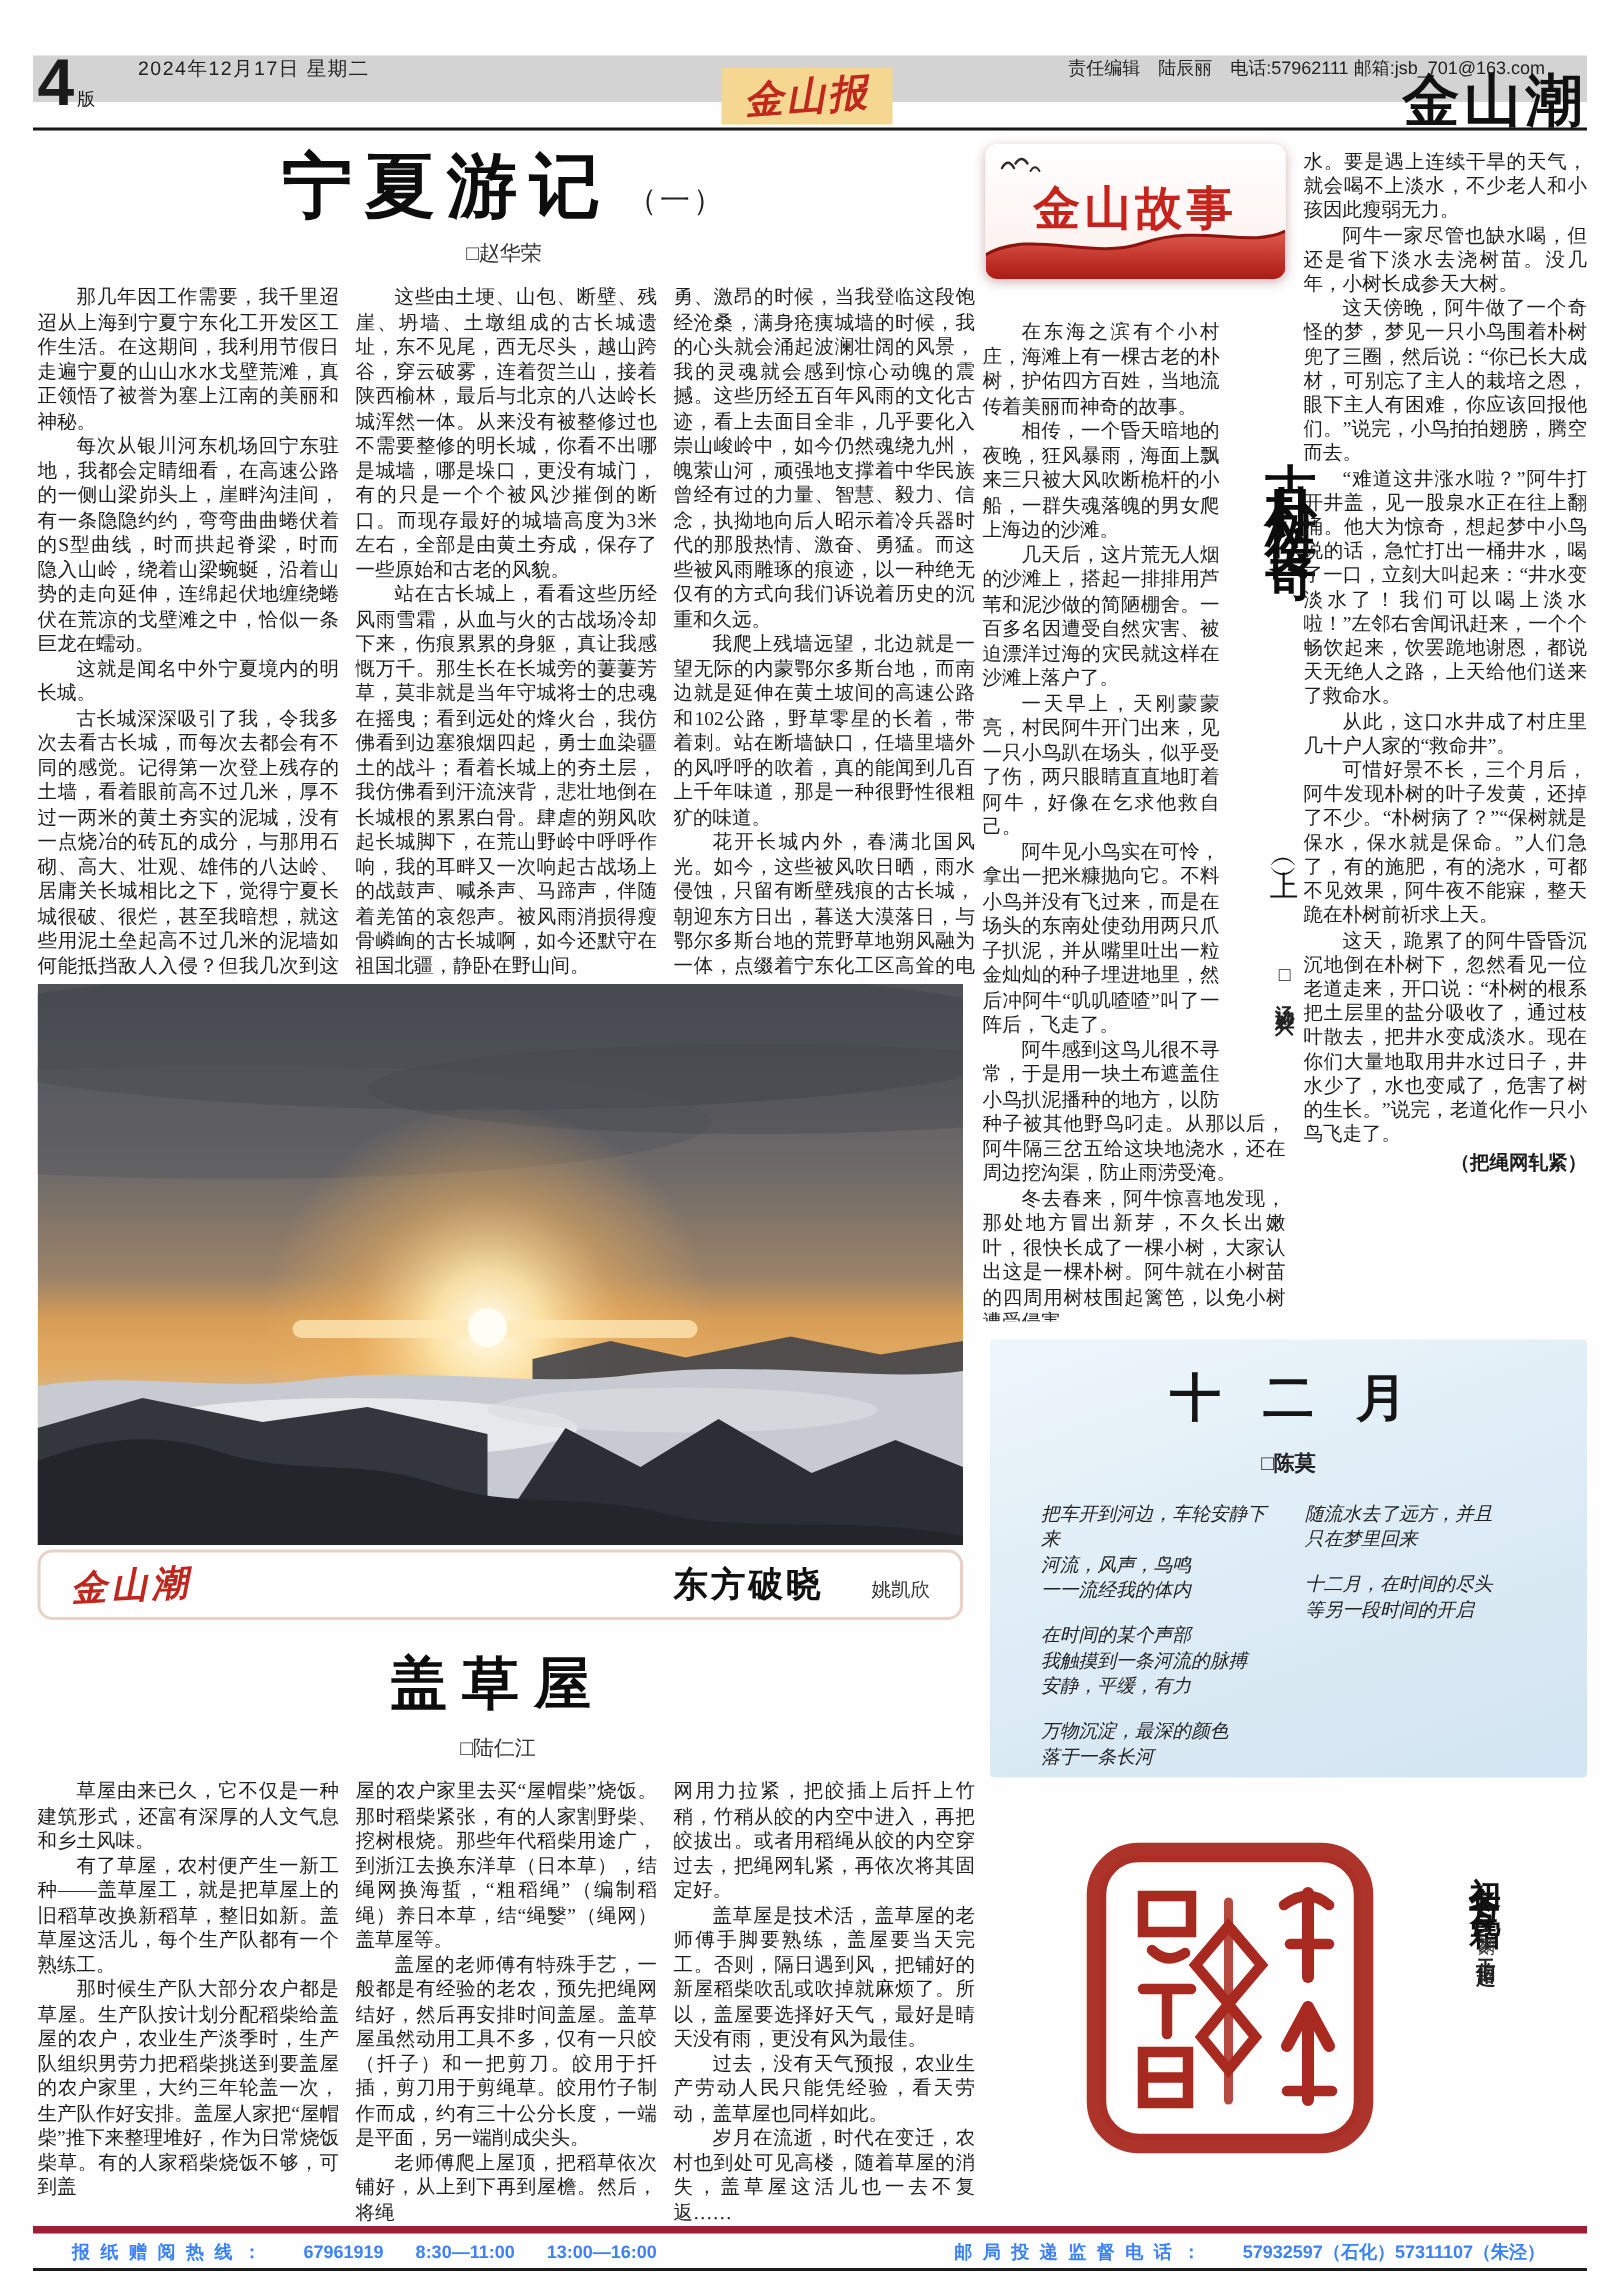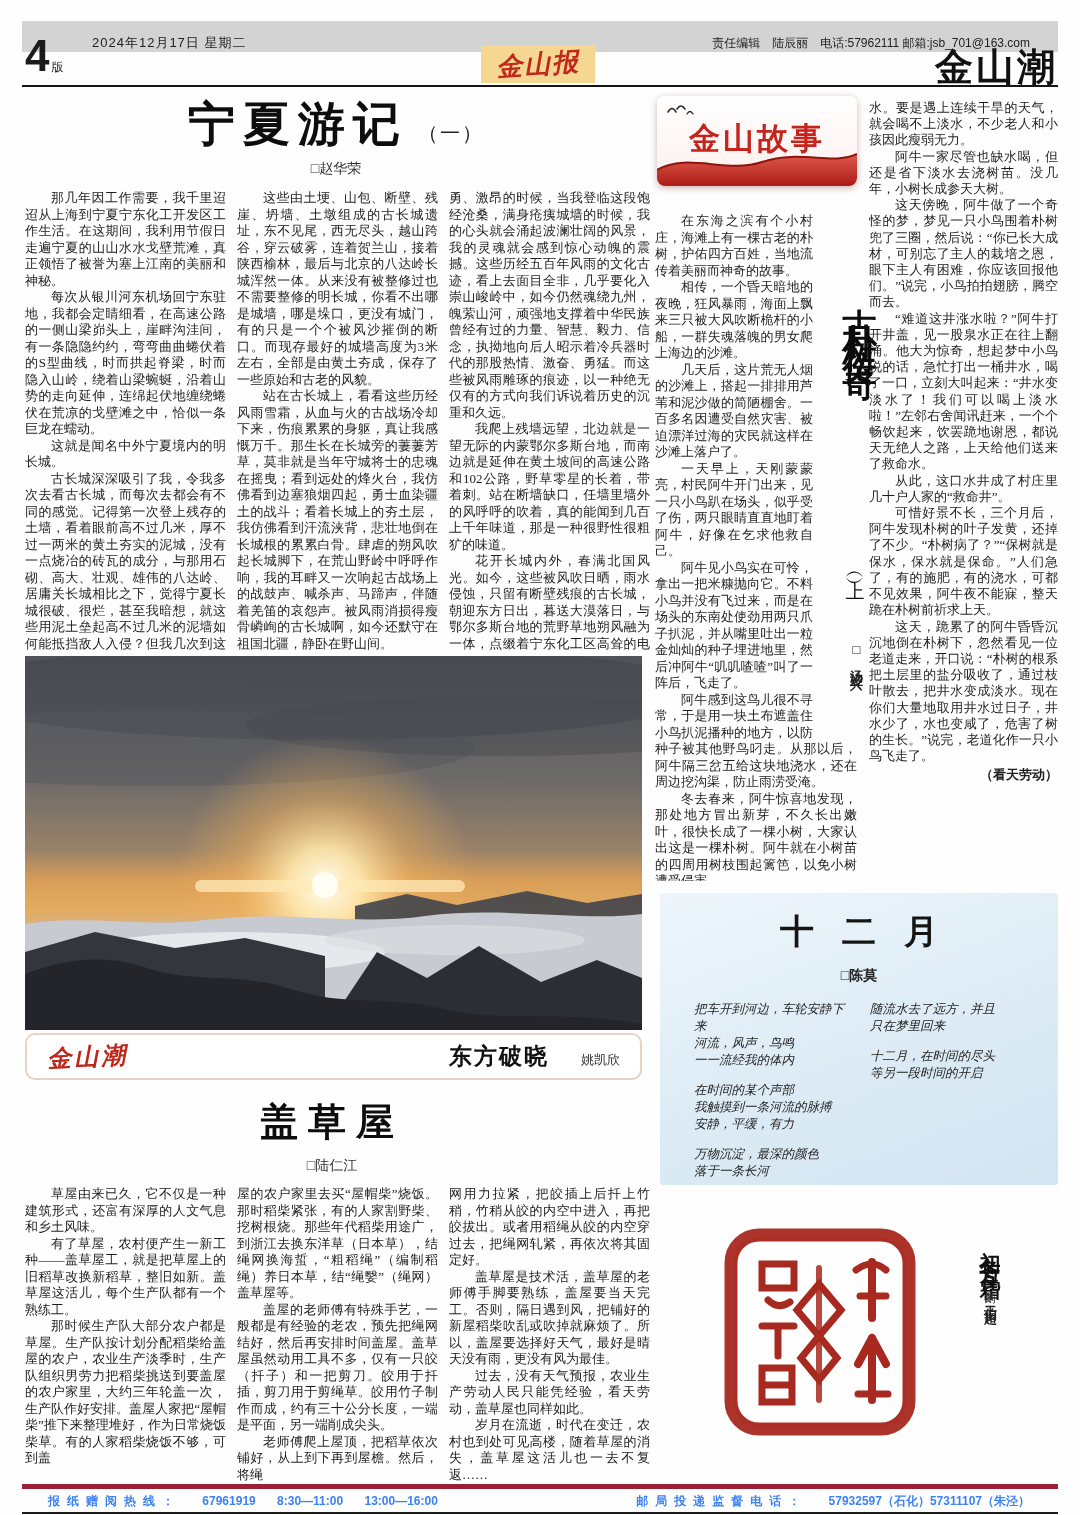--- a/index.html
+++ b/index.html
@@ -8,23 +8,23 @@
     position: relative;
     width: 1080px; height: 1515px;
     margin: 0 auto;
     background: #fefefe;
     font-family: "Liberation Serif", "DejaVu Serif", serif;
     color: #1b1b1b;
     overflow: hidden;
   }
   
   .header-bar {
-    position:absolute; left:22px; top:21px; width:1036px; height:31px;
+    position:absolute; left:22px; top:37px; width:1036px; height:31px;
     background:#d3d3d3;
-    display:flex; align-items:flex-end; justify-content:space-between;
+    display:flex; align-items:flex-start; justify-content:space-between;
     padding:0 28px 0 70px;
     font-family:"Liberation Sans","DejaVu Sans",sans-serif;
   }
   .header-date { font-size:13px; color:#222; letter-spacing:1px; }
   .header-editor { font-size:12px; color:#222; }
   .page-num { position:absolute; left:25px; top:34px; font-family:"Liberation Sans",sans-serif; }
   .page-num .num { font-size:44px; font-weight:bold; line-height:1; }
   .page-num .lab { font-size:12px; margin-left:2px; }
   .masthead {
     position:absolute; left:481px; top:45px; width:114px; height:38px;
@@ -216,21 +216,21 @@
 
   </div>
   <div class="col bt story-c2">
     <p>水。要是遇上连续干旱的天气，就会喝不上淡水，不少老人和小孩因此瘦弱无力。</p>
     <p class="ind">阿牛一家尽管也缺水喝，但还是省下淡水去浇树苗。没几年，小树长成参天大树。</p>
     <p class="ind">这天傍晚，阿牛做了一个奇怪的梦，梦见一只小鸟围着朴树兜了三圈，然后说：“你已长大成材，可别忘了主人的栽培之恩，眼下主人有困难，你应该回报他们。”说完，小鸟拍拍翅膀，腾空而去。</p>
     <p class="ind">“难道这井涨水啦？”阿牛打开井盖，见一股泉水正在往上翻涌。他大为惊奇，想起梦中小鸟说的话，急忙打出一桶井水，喝了一口，立刻大叫起来：“井水变淡水了！我们可以喝上淡水啦！”左邻右舍闻讯赶来，一个个畅饮起来，饮罢跪地谢恩，都说天无绝人之路，上天给他们送来了救命水。</p>
     <p class="ind">从此，这口水井成了村庄里几十户人家的“救命井”。</p>
     <p class="ind">可惜好景不长，三个月后，阿牛发现朴树的叶子发黄，还掉了不少。“朴树病了？”“保树就是保水，保水就是保命。”人们急了，有的施肥，有的浇水，可都不见效果，阿牛夜不能寐，整天跪在朴树前祈求上天。</p>
     <p class="ind">这天，跪累了的阿牛昏昏沉沉地倒在朴树下，忽然看见一位老道走来，开口说：“朴树的根系把土层里的盐分吸收了，通过枝叶散去，把井水变成淡水。现在你们大量地取用井水过日子，井水少了，水也变咸了，危害了树的生长。”说完，老道化作一只小鸟飞走了。</p>
-    <p class="tbc">（看天劳动）</p>
+    <p class="tbc">（把绳网轧紧）</p>
   </div>
 
   <div class="photo">
     <svg width="617" height="374" viewBox="0 0 617 374" preserveAspectRatio="none">
       <defs>
         <linearGradient id="sky" x1="0" y1="0" x2="0" y2="1">
           <stop offset="0" stop-color="#4f525a"></stop>
           <stop offset="0.33" stop-color="#6d6a69"></stop>
           <stop offset="0.52" stop-color="#9a8268"></stop>
           <stop offset="0.60" stop-color="#d89e58"></stop>

